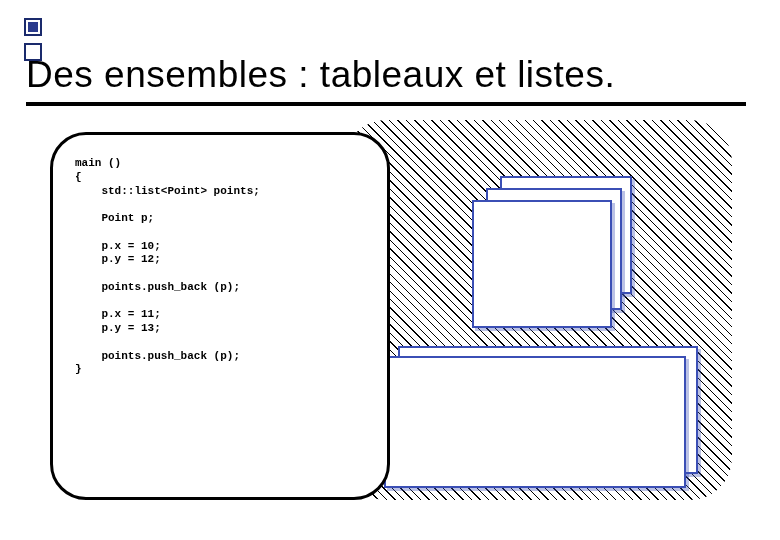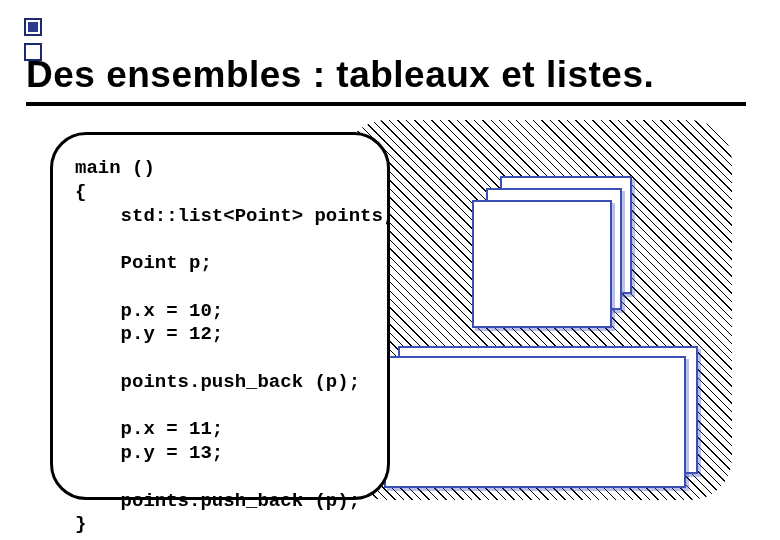--- a/index.html
+++ b/index.html
@@ -1,15 +1,15 @@
 <!DOCTYPE html>
 <html><head>
 <meta charset="utf-8">
 <style>
-  * { margin: 0; padding: 0; box-sizing: border-box; font-weight: bold; }
+  * { margin: 0; padding: 0; box-sizing: border-box; }
   body {
     width: 780px;
     height: 540px;
     background: #ffffff;
     font-family: Arial, sans-serif;
     position: relative;
     overflow: hidden;
   }
   .bullet-block {
     position: absolute;
@@ -69,21 +69,21 @@
     width: 340px;
     height: 368px;
     background: #ffffff;
     border: 3px solid #000;
     border-radius: 36px;
     padding: 22px 10px 10px 22px;
   }
   .code {
     font-family: "Courier New", monospace;
     font-weight: bold;
-    font-size: 19px;
+    font-size: 11px;
     color: #000;
     white-space: pre;
     line-height: 1.25;
   }
   .stack {
     position: absolute;
   }
   .stack-item {
     position: absolute;
     background: #ffffff;

